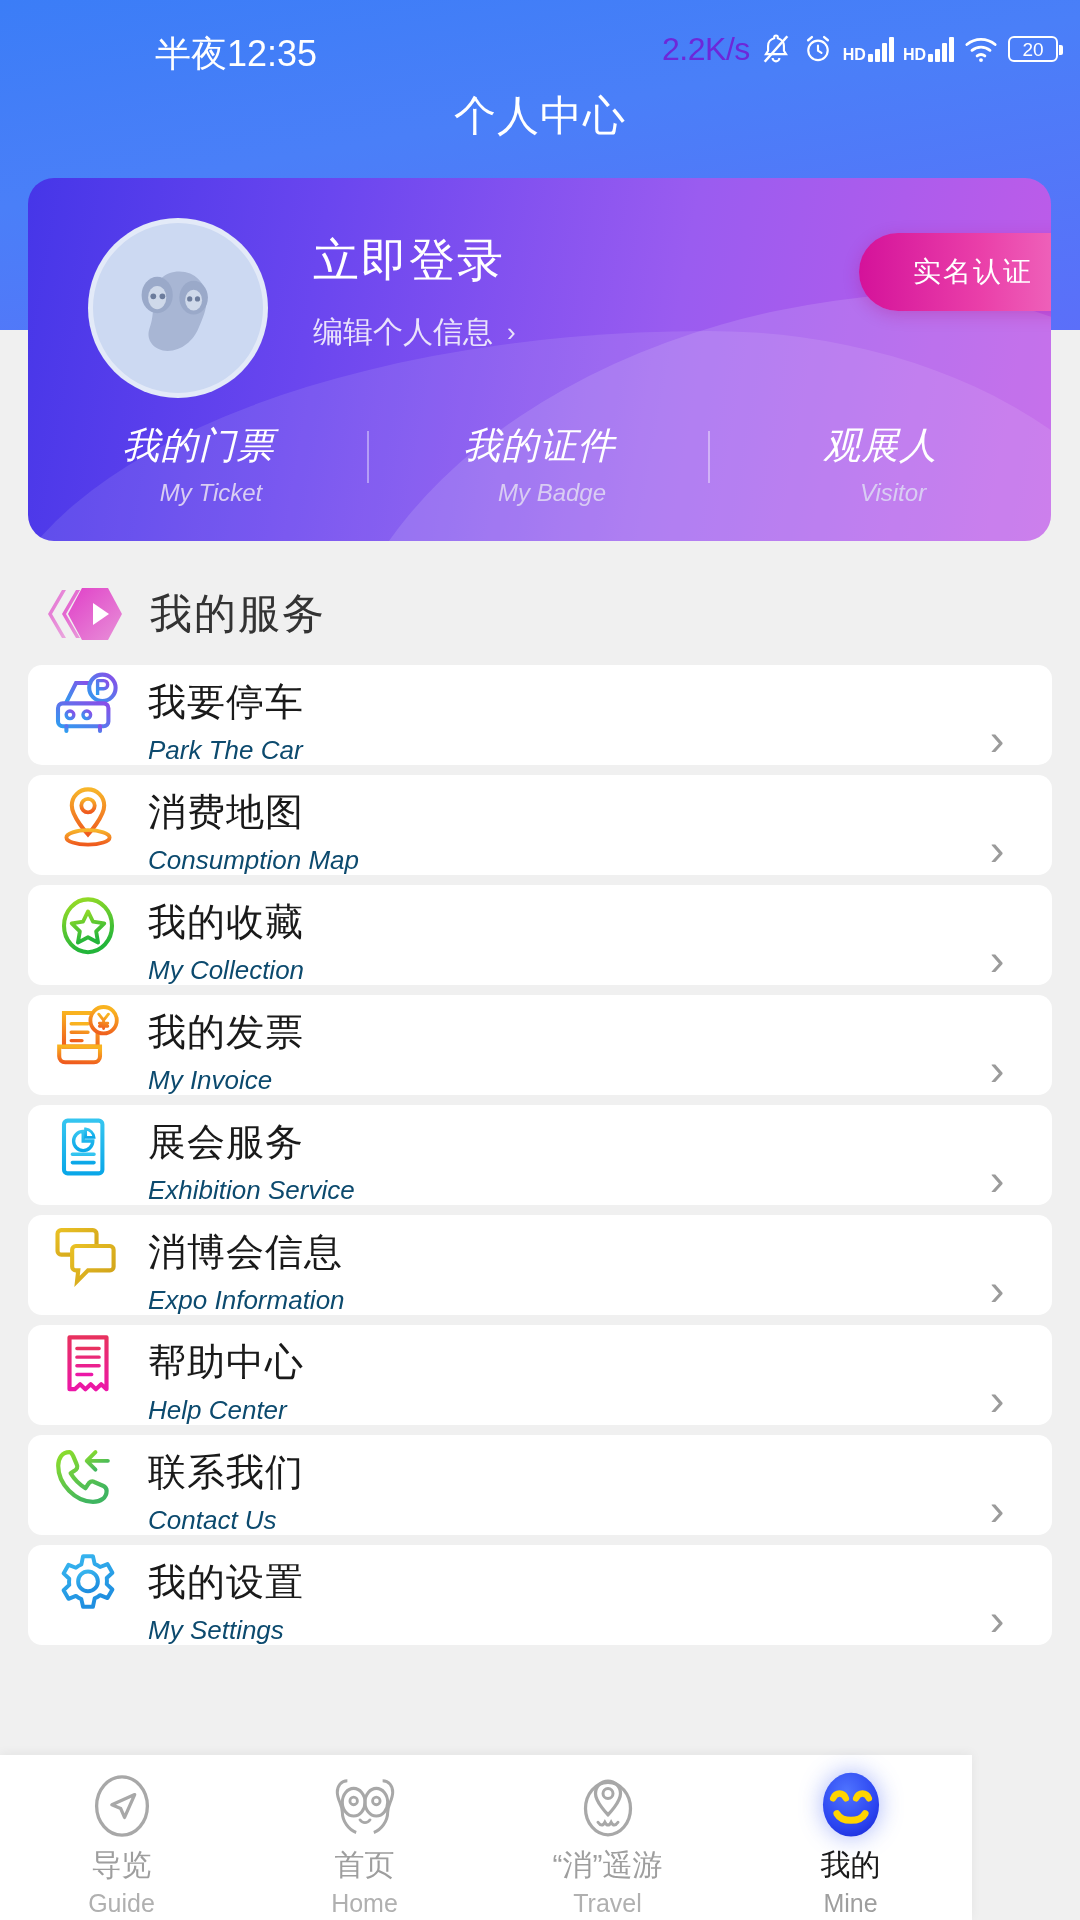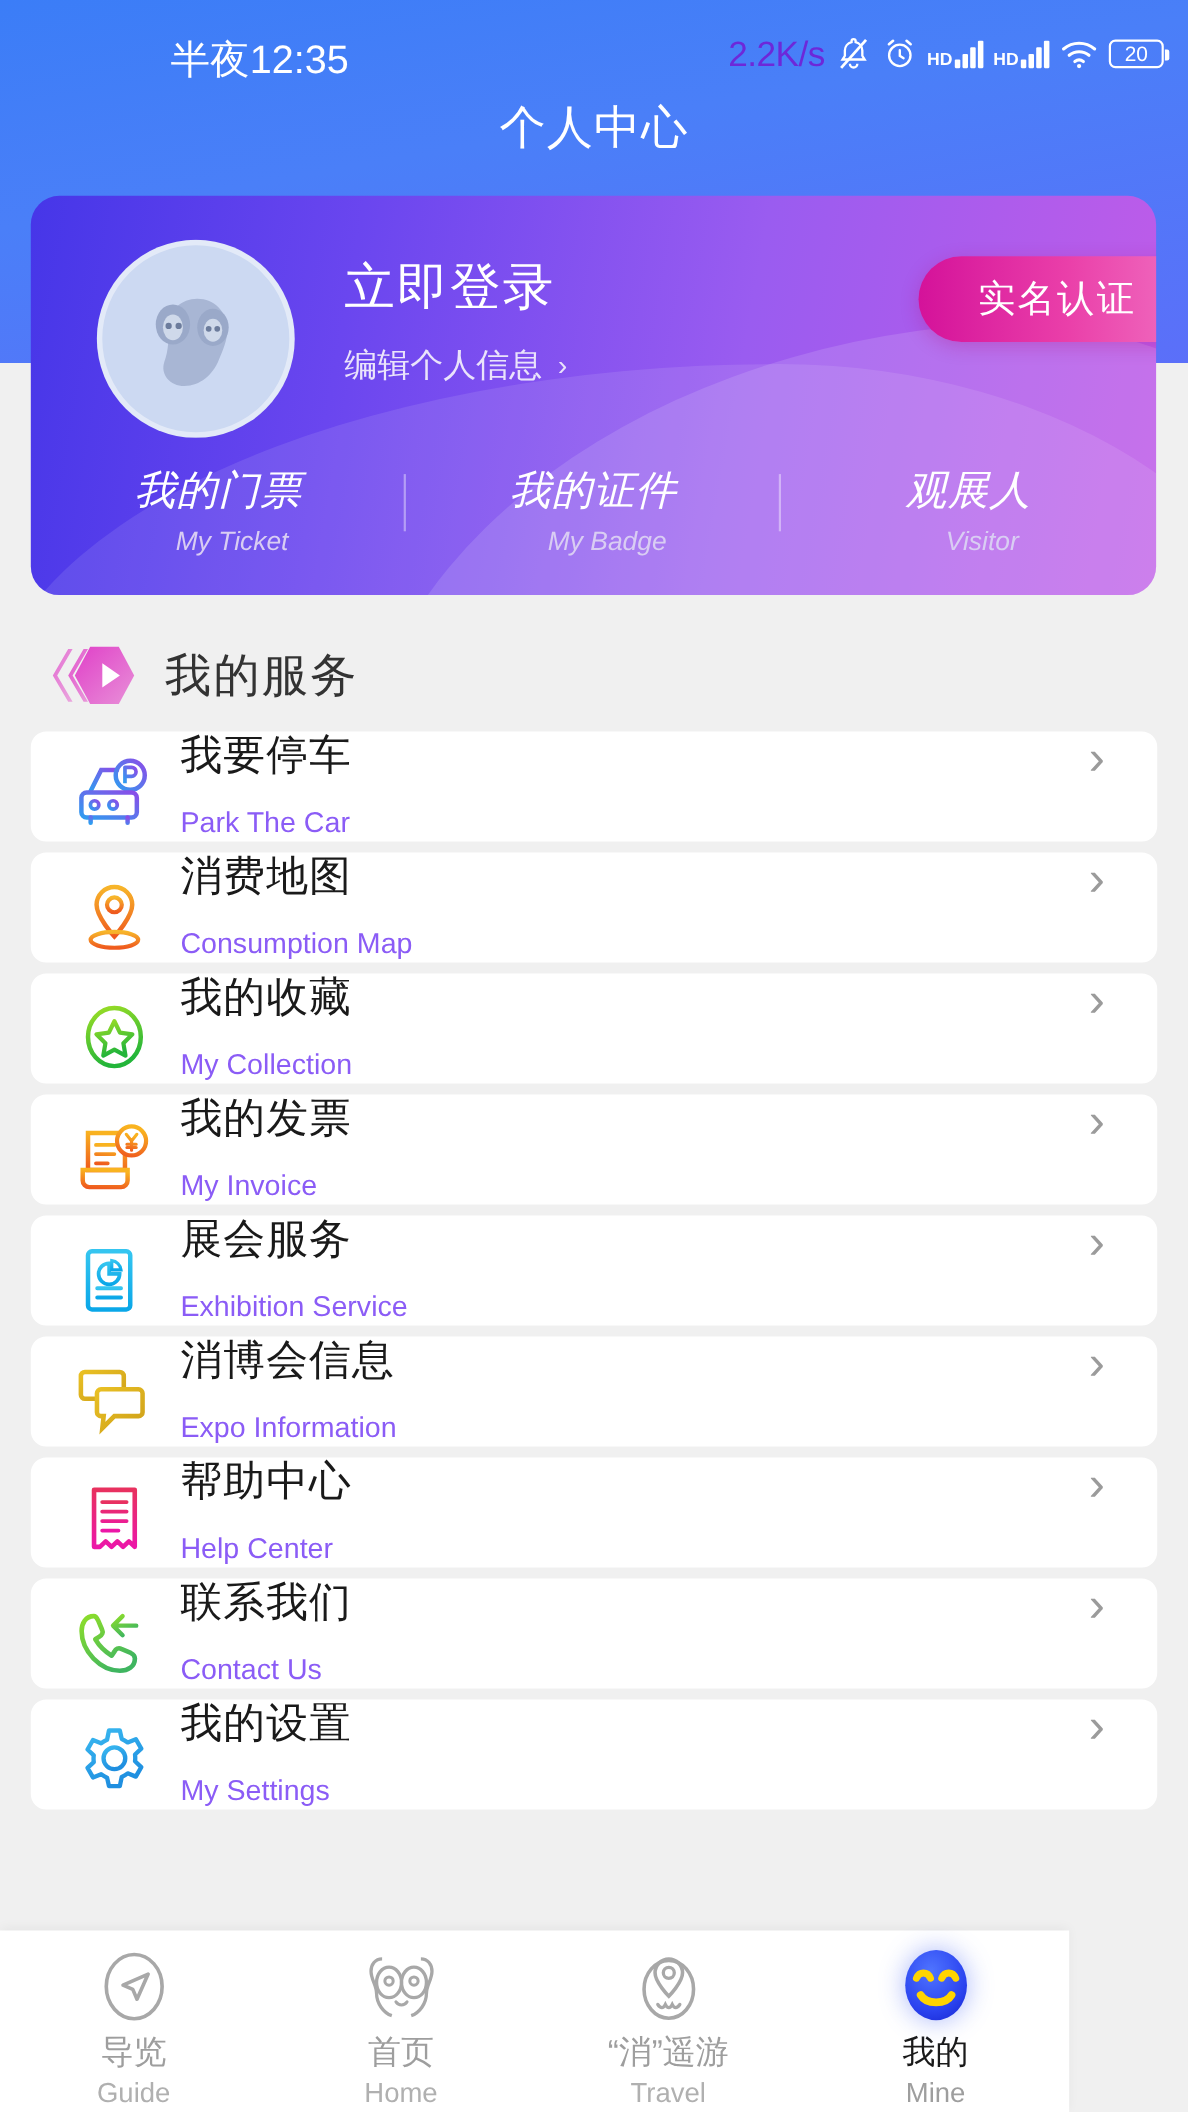--- a/index.html
+++ b/index.html
@@ -84,21 +84,21 @@
   .edit-info{
     position:absolute; left:285px; top:134px;
     font-size:30px; color:#eae3fb; display:flex; align-items:center; gap:14px;
   }
   .edit-info .chev{ font-size:26px; color:#eae3fb;}
   .verify-badge{
     position:absolute; right:-30px; top:55px; height:78px; padding:0 48px 0 54px;
     display:flex; align-items:center; justify-content:center;
     border-radius:45px 0 0 45px;
     background:linear-gradient(90deg,#d4129a 0%,#ea3fa9 55%,#f06ec0 100%);
-    color:#ffffff; font-size:34px; letter-spacing:2px;
+    color:#ffffff; font-size:28px; letter-spacing:2px;
     box-shadow:0 4px 16px rgba(180,20,130,0.3);
   }
   .tabs{
     position:absolute; left:0; bottom:34px; width:100%;
     display:flex; align-items:flex-start;
   }
   .tab{ flex:1; text-align:center; position:relative;font-style:italic;}
   .tab .cn{ font-size:37px; color:#ffffff; letter-spacing:1px; display:block;}
   .tab .en{ font-size:24px; color:#d9cdf3; display:block; margin-top:8px;margin-left:25px;}
   .tab-sep{
@@ -112,29 +112,29 @@
   }
   .sect-title{ font-size:42px; color:#333333; letter-spacing:2px;}
 
   
   .list{
     position:absolute; left:0; top:665px; width:1080px; z-index:2;
   }
   .row{
     position:relative; margin:0 28px 10px 28px; height:100px;
     background:#ffffff; border-radius:14px;
-    display:flex; align-items:flex-start;padding-left:16px;
+    display:flex; align-items:flex-end;
   }
   .row-icon{
     width:120px; min-width:120px; height:117px;
     display:flex; align-items:center; justify-content:center;
   }
   .row-texts{ flex:1; display:flex; flex-direction:column; justify-content:center;}
   .row-cn{ font-size:38px; color:#1a1a1a; letter-spacing:1px; line-height:1.18;}
-  .row-en{ font-size:26px; color:#8b5cf6; margin-top:23px; line-height:1.1;}
+  .row-en{ font-size:26px; color:#0c4a6e; margin-top:12px; line-height:1.1;font-style:italic;}
   .row-chev{
     width:110px; display:flex; align-items:center; justify-content:center;
     color:#9b9b9b; font-size:44px; font-weight:300;
   }
 
   
   .bottom-nav{
     position:absolute; left:0; bottom:0; width:972px; height:165px;
     background:#ffffff; z-index:10;
     display:flex; align-items:flex-start; padding-top:14px;

